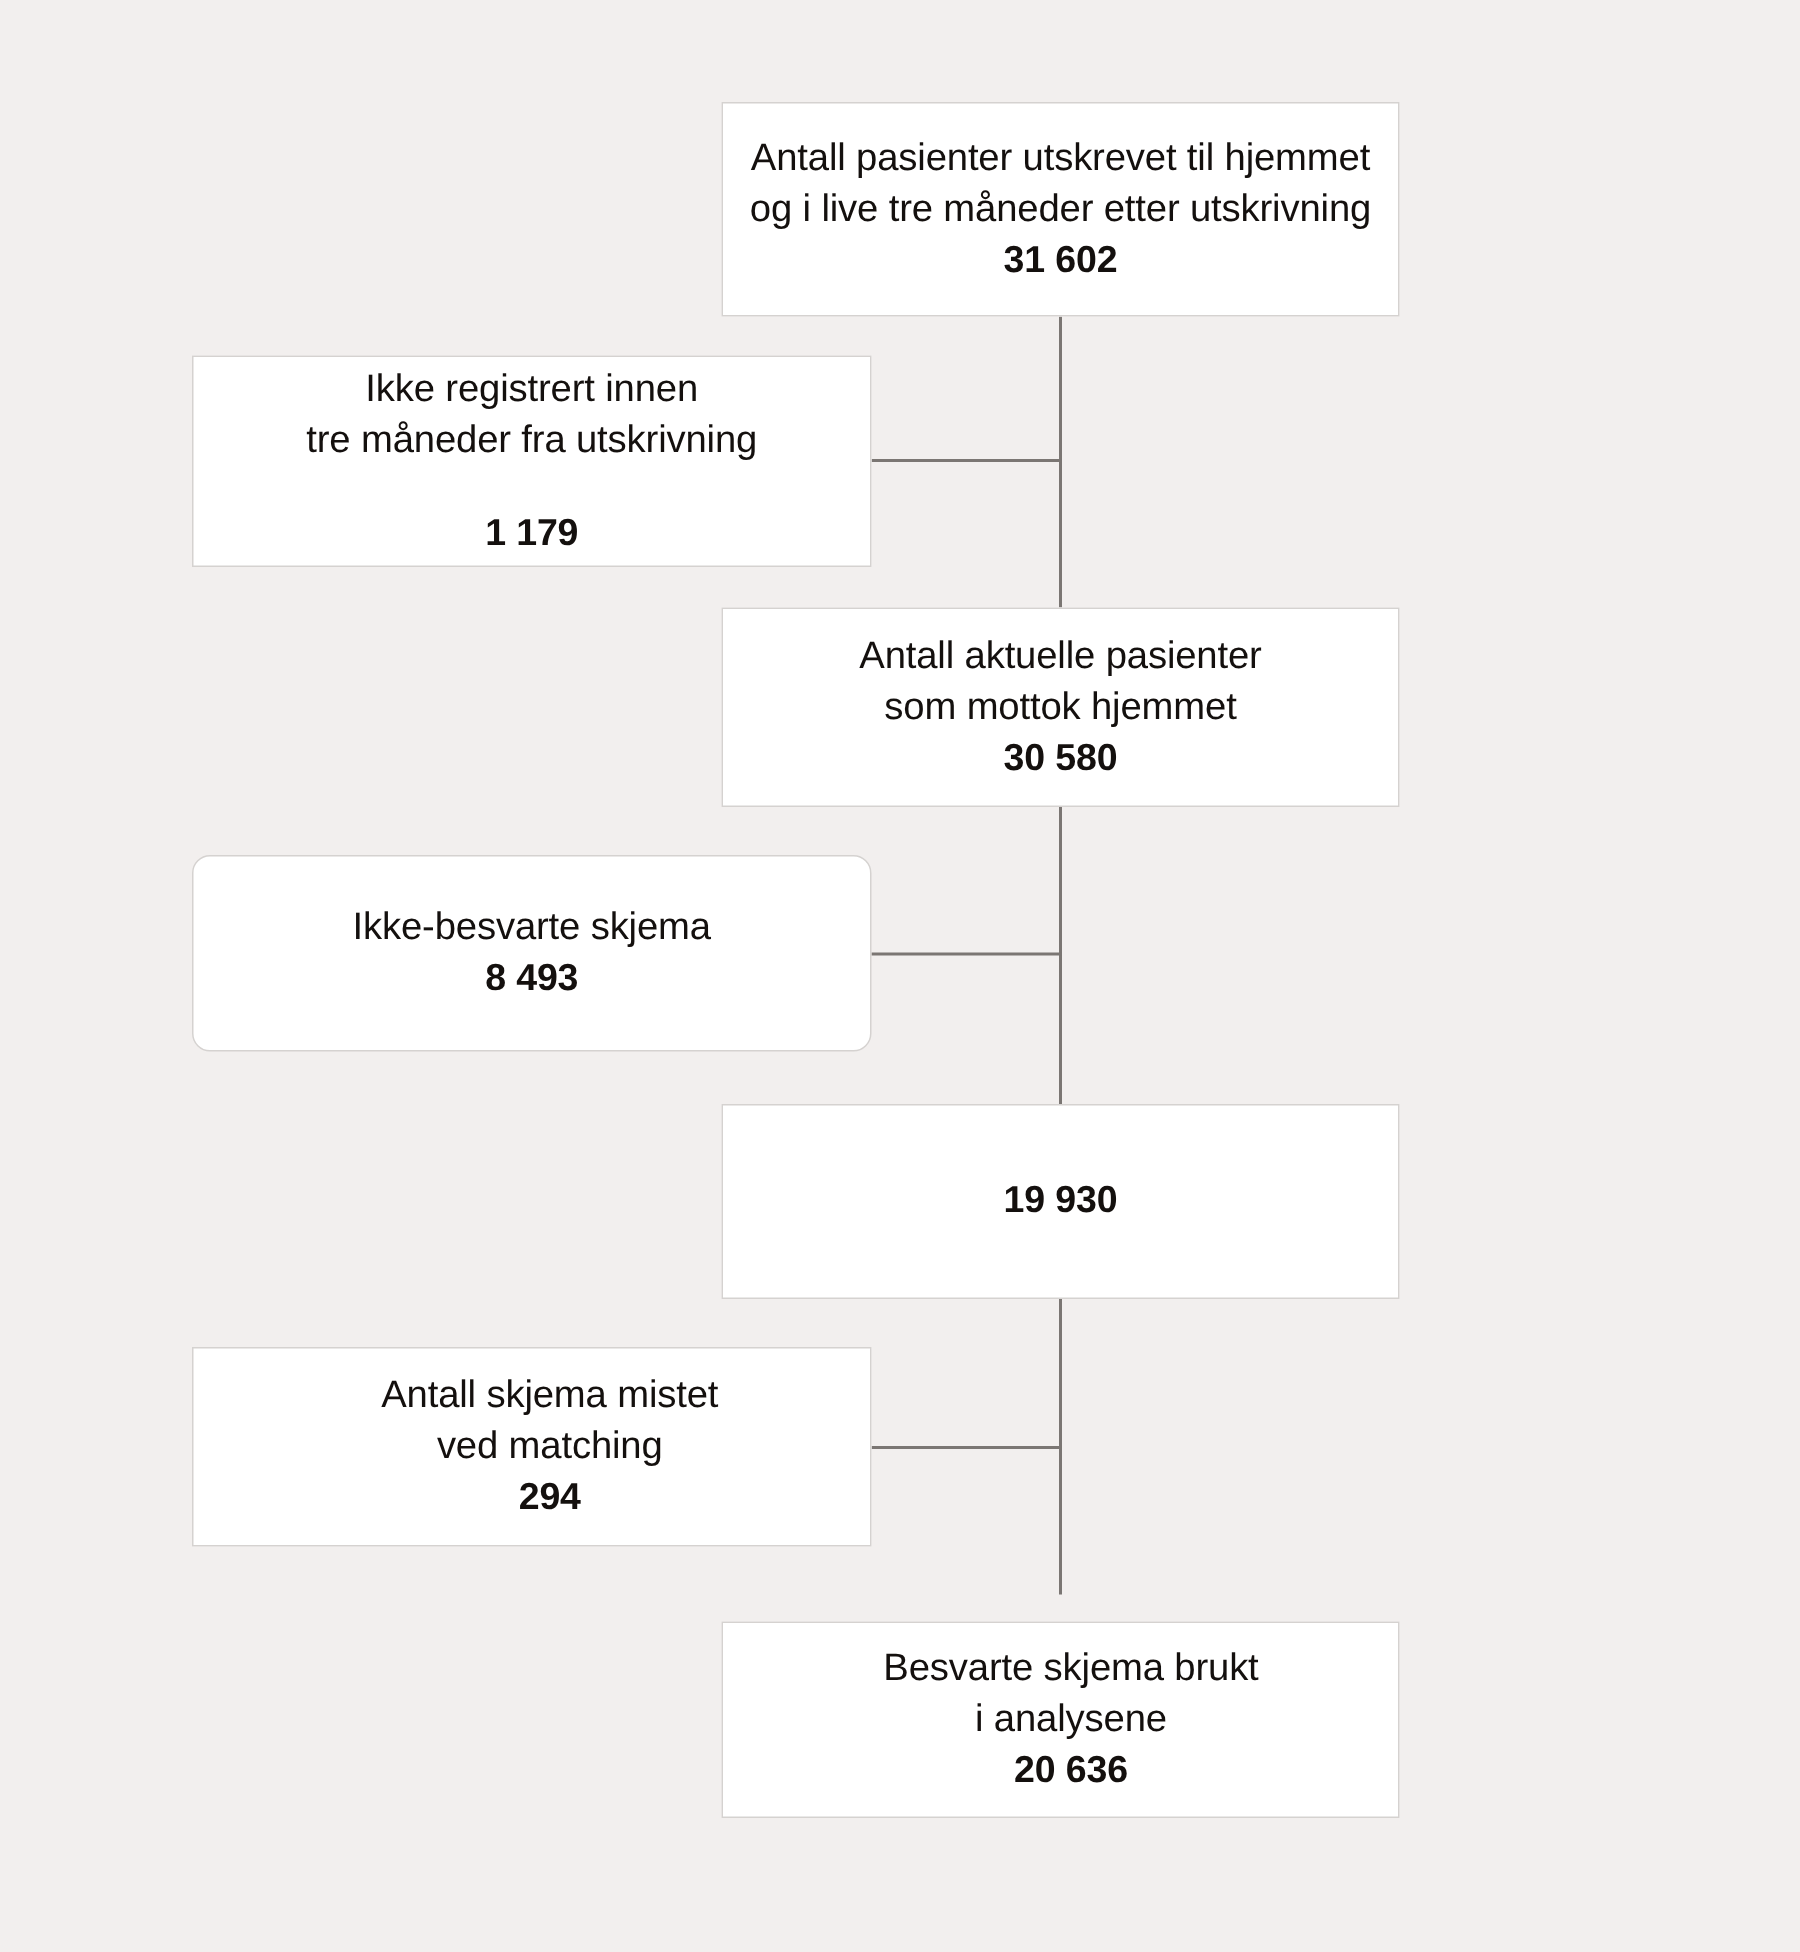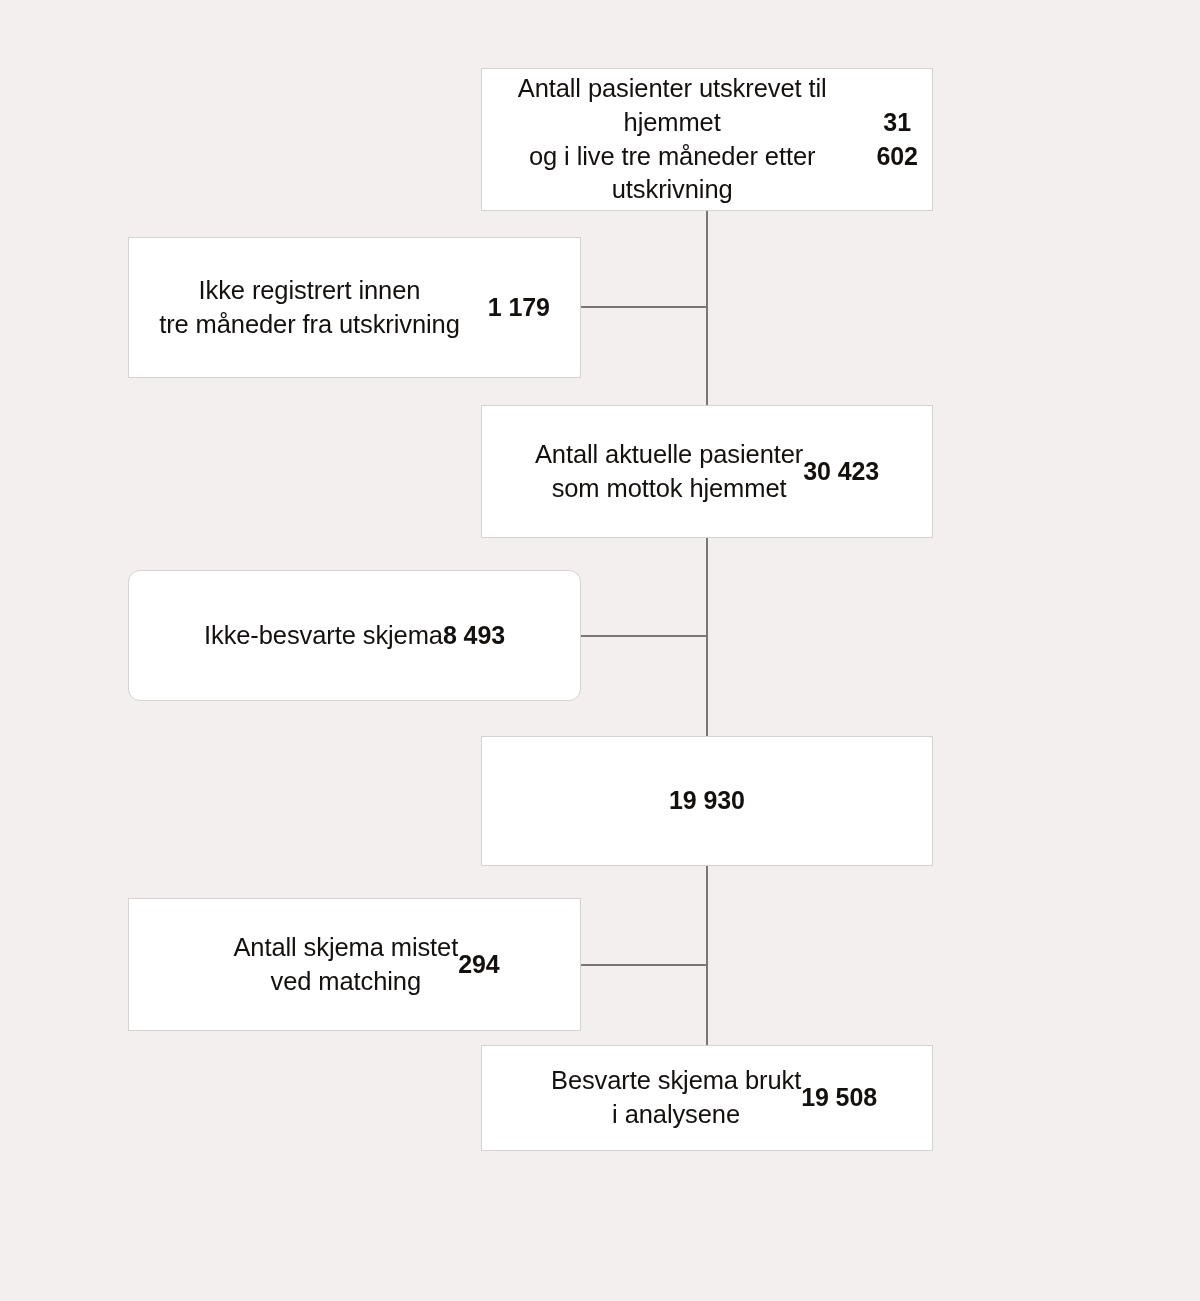--- a/index.html
+++ b/index.html
@@ -32,21 +32,21 @@
     background: #7b7673;
   }
 
   
   .node {
     position: absolute;
     box-sizing: border-box;
     background: #ffffff;
     border: 1px solid #d5d2d0;
     display: flex;
-    flex-direction: row;
+    flex-direction: column;
     align-items: center;
     justify-content: center;
     text-align: center;
     color: #14100e;
   }
   .node .label {
     font-size: 25.5px;
     line-height: 1.33;
     font-weight: 400;
     letter-spacing: -0.1px;
@@ -62,21 +62,21 @@
   
   .node.main  { left: 481px; width: 452px; }
   .node.side  { left: 128px; width: 453px; }
 
   #node-discharged  { top: 68px;   height: 143px; }
   #node-nonregistered { top: 237px; height: 141px; gap: 28px; }
   #node-received    { top: 405px;  height: 133px; }
   #node-unanswered  { top: 570px;  height: 131px; border-radius: 12px; }
   #node-answered    { top: 736px;  height: 130px; }
   #node-lostmatch   { top: 898px;  height: 133px; padding-left: 24px; }
-  #node-analysis    { top: 1045px; height: 106px; padding-left: 14px; }
+  #node-analysis    { top: 1081px; height: 131px; padding-left: 14px; }
 
   
   #spine-1 { left: 706px; top: 211px;  height: 194px; }
   #spine-2 { left: 706px; top: 538px;  height: 198px; }
   #spine-3 { left: 706px; top: 866px;  height: 197px; }
 
   
   #branch-1 { left: 581px; top: 306px; width: 127px; }
   #branch-2 { left: 581px; top: 635px; width: 127px; }
   #branch-3 { left: 581px; top: 964px; width: 127px; }
@@ -102,37 +102,37 @@
 
   <div class="node side" id="node-nonregistered">
     <div class="label">Ikke registrert innen
 tre måneder fra utskrivning</div>
     <div class="value">1 179</div>
   </div>
 
   <div class="node main" id="node-received">
     <div class="label">Antall aktuelle pasienter
 som mottok hjemmet</div>
-    <div class="value">30 423</div>
+    <div class="value">30 580</div>
   </div>
 
   <div class="node side" id="node-unanswered">
     <div class="label">Ikke-besvarte skjema</div>
     <div class="value">8 493</div>
   </div>
 
   <div class="node main" id="node-answered">
     <div class="value">19 930</div>
   </div>
 
   <div class="node side" id="node-lostmatch">
     <div class="label">Antall skjema mistet
 ved matching</div>
     <div class="value">294</div>
   </div>
 
   <div class="node main" id="node-analysis">
     <div class="label">Besvarte skjema brukt
 i analysene</div>
-    <div class="value">19 508</div>
+    <div class="value">20 636</div>
   </div>
 
 </div>
 
 </body></html>

